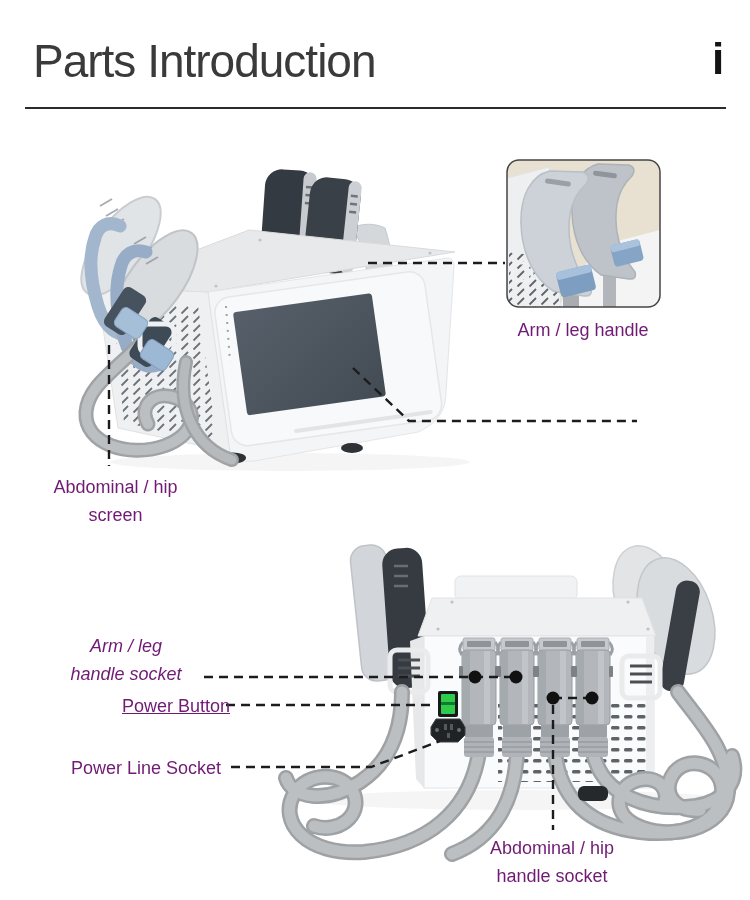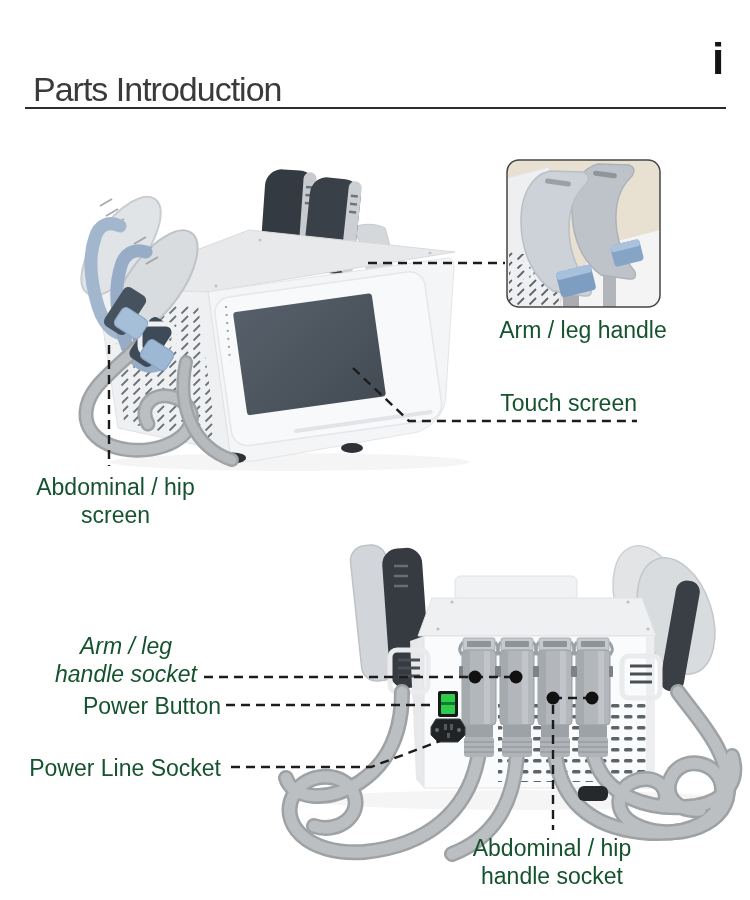--- a/index.html
+++ b/index.html
@@ -1,23 +1,23 @@
 <!DOCTYPE html>
 <html><head>
 <meta charset="utf-8">
 <style>
   html,body{margin:0;padding:0;background:#ffffff;}
   #page{position:relative;width:750px;height:900px;background:#ffffff;overflow:hidden;
         font-family:"Liberation Sans",sans-serif;color:#2c2c2c;}
   #art{position:absolute;left:0;top:0;width:750px;height:900px;}
-  .lbl{position:absolute;font-size:23px;line-height:28px;color:#14532d;letter-spacing:0;}
+  .lbl{position:absolute;font-size:18px;line-height:28px;color:#701a75;letter-spacing:0;}
   .center{text-align:center;}
   .right{text-align:right;}
-  #title{position:absolute;left:33px;top:34px;font-size:34px;font-weight:300;
-         letter-spacing:-1px;color:#3a3a3a;margin-top:36px;}
+  #title{position:absolute;left:33px;top:34px;font-size:46px;font-weight:300;
+         letter-spacing:-1px;color:#3a3a3a;}
   #brandmark{position:absolute;left:703px;top:34px;width:30px;text-align:center;
              font-size:44px;font-weight:700;color:#141414;}
   #headrule{position:absolute;left:25px;top:107px;width:701px;height:2px;background:#2b2b2b;}
 </style>
 </head>
 <body>
 
 <div id="page">
 
   <svg id="art" viewBox="0 0 750 900" xmlns="http://www.w3.org/2000/svg">
@@ -234,33 +234,32 @@
         <circle cx="592" cy="698" r="6.5"></circle>
     </g>
   </svg>
 
   <div id="title">Parts Introduction</div>
   <div id="brandmark">i</div>
   <div id="headrule"></div>
 
   <div class="lbl center" style="left:492px;top:316px;width:182px;">Arm / leg handle</div>
 
-  <div class="lbl right" style="left:470px;top:389px;width:167px;">Touch screen</div>
 
   <div class="lbl center" style="left:18px;top:473px;width:195px;">
     <div>Abdominal / hip</div>
     <div>screen</div>
   </div>
 
   <div class="lbl center" style="left:30px;top:632px;width:192px;font-style:italic;">
     <div>Arm / leg</div>
     <div>handle socket</div>
   </div>
 
-  <div class="lbl right" style="left:59px;top:692px;width:162px;">Power Button</div>
+  <div class="lbl right" style="left:68px;top:692px;width:162px;text-decoration:underline;">Power Button</div>
 
   <div class="lbl right" style="left:28px;top:754px;width:193px;text-align:right;">Power Line Socket</div>
 
   <div class="lbl center" style="left:458px;top:834px;width:188px;">
     <div>Abdominal / hip</div>
     <div>handle socket</div>
   </div>
 
 </div>
 

